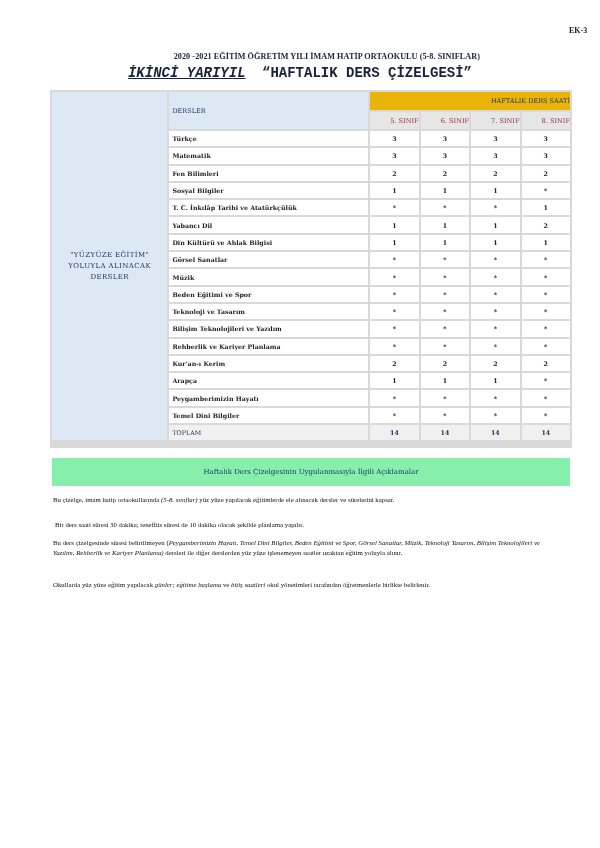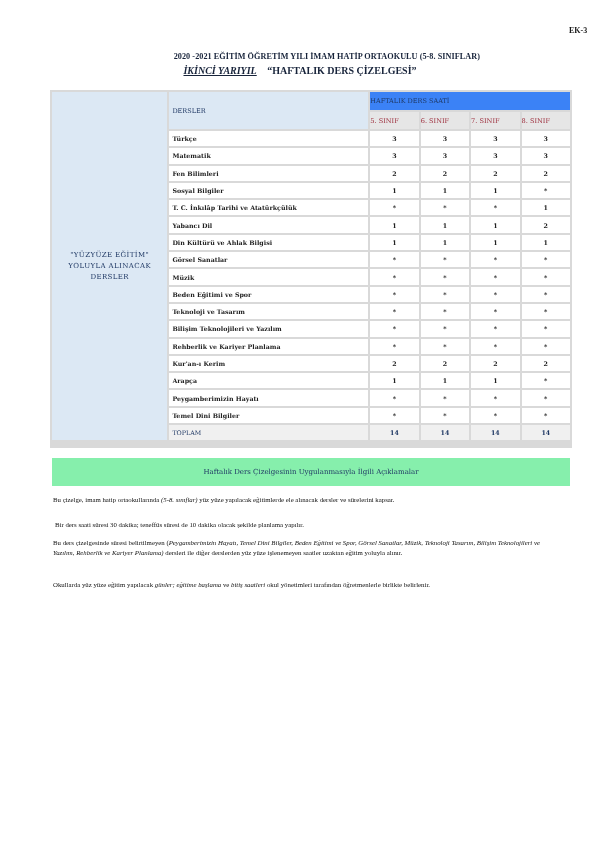--- a/index.html
+++ b/index.html
@@ -2,35 +2,35 @@
 <html><head>
 <meta charset="utf-8">
 <style>
   html, body { margin: 0; padding: 0; background: #ffffff; }
   body { width: 600px; height: 848px; position: relative; overflow: hidden;
          font-family: "Liberation Serif", "DejaVu Serif", serif; color: #1a1a1a; }
   .ek { position: absolute; left: 537px; top: 26px; font-size: 8px; font-weight: bold; margin-left: 32px; }
   .title1 { position: absolute; left: 0; width: 480px; top: 52px; text-align: right;
             font-size: 8.2px; font-weight: bold; color: #17233a; letter-spacing: 0.05px; }
   .title2 { position: absolute; left: 0; width: 600px; top: 65px; text-align: center;
-            font-size: 10px; font-weight: bold; color: #17233a; }
+            font-size: 14px; font-weight: bold; color: #17233a; font-family: Liberation Mono, monospace; }
   .title2 .u { font-style: italic; text-decoration: underline; margin-right: 8px; }
 
   .tbl-wrap { position: absolute; left: 50px; top: 90px; width: 522px; height: 358px;
               background: #d9d9d9; }
   table.sched { border-collapse: separate; border-spacing: 2px; width: 522px;
                 font-family: "DejaVu Serif", serif; }
   table.sched td { padding: 0; font-size: 6.3px; height: 15.3px; }
   .left-cell { background: #dce8f4; width: 112px; text-align: center; vertical-align: middle;
                font-size: 7px !important; color: #1f3864; letter-spacing: 0.4px; line-height: 11px; }
   .dersler-h { background: #dce8f4; width: 190px; vertical-align: middle; padding-left: 3px !important;
                color: #1f3864; font-size: 6.5px !important; }
-  .haftalik-h { background: #3b82f6; text-align: left; color: #1f3864; font-size: 6.5px !important;
+  .haftalik-h { background: #eab308; text-align: right; color: #1f3864; font-size: 6.5px !important;
                 height: 18px !important; }
-  .sinif-h { background: #e6e6e6; text-align: left; color: #9c2b3a; font-size: 6.6px !important;
+  .sinif-h { background: #e6e6e6; text-align: right; color: #9c2b3a; font-size: 6.6px !important;
              height: 17px !important; width: 47px; }
   .subj { background: #ffffff; padding-left: 3px !important; font-weight: bold; color: #222; }
   .val { background: #ffffff; text-align: center; font-weight: bold; color: #222; }
   .tot .subj, .tot .val { background: #f0f0f0; }
   .tot .subj { font-weight: normal; color: #1f3864; }
   .tot .val { color: #1f3864; }
 
   .banner { position: absolute; left: 52px; top: 458px; width: 518px; height: 28px;
             background: #86efac; text-align: center; line-height: 28px;
             font-family: "DejaVu Serif", serif; font-size: 7px; color: #1f3864; }

